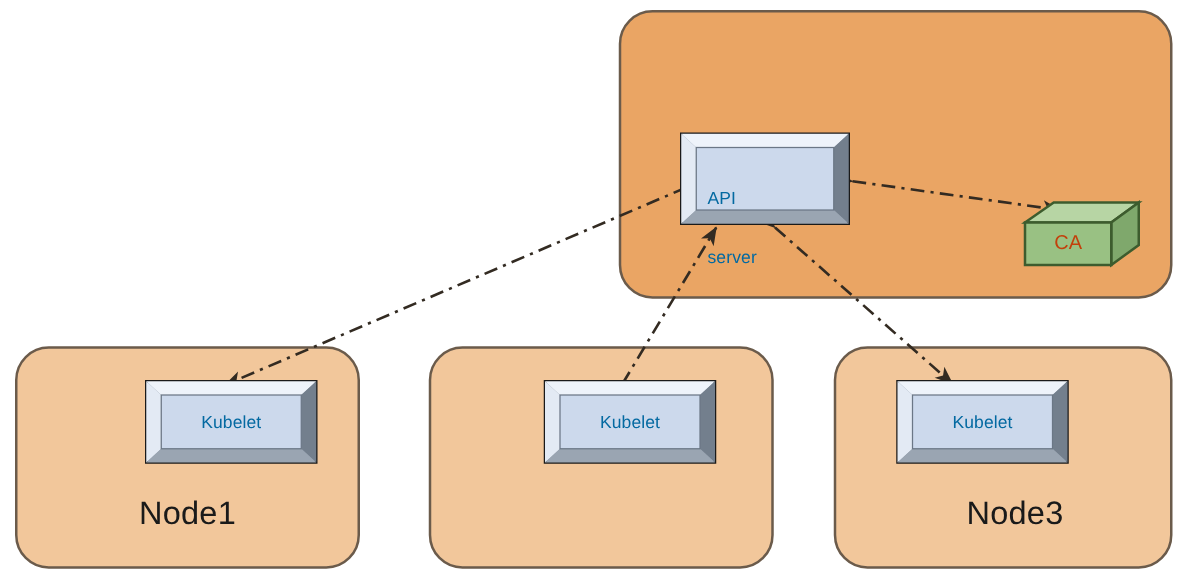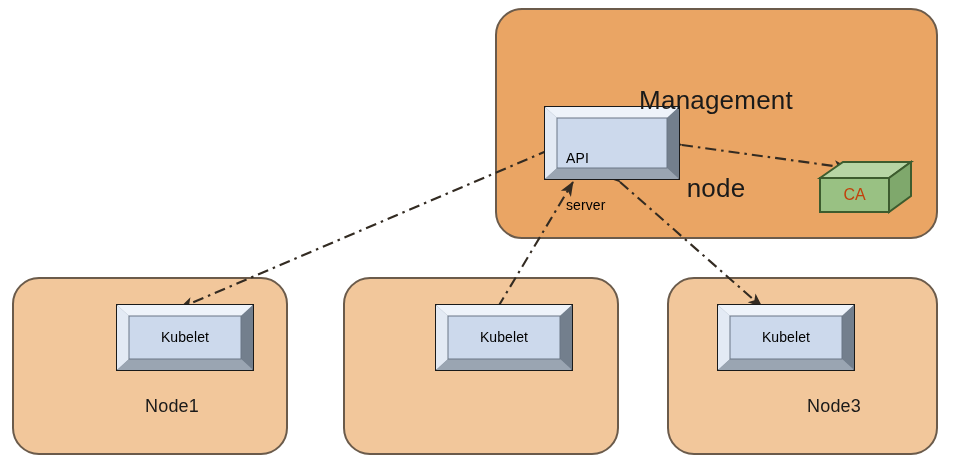--- a/index.html
+++ b/index.html
@@ -26,34 +26,33 @@
   }
   .txt {
     position: absolute;
     text-align: center;
     color: #1a1a1a;
     line-height: 1.12;
     user-select: none;
     white-space: pre;
   }
   .node-title {
-    font-size: 18px;
+    font-size: 26px;
     font-weight: 400;
     letter-spacing: 0.2px;
-    padding-left: 22px;
   }
   .mgmt-title {
     font-size: 26px;
     font-weight: 400;
     letter-spacing: 0.2px;
   }
   .box-label {
     font-size: 14px;
     font-weight: 400;
-    color: #000000;
+    color: #0369a1;
     letter-spacing: 0.1px;
   }
   .box-label-left {
     text-align: left;
   }
   .ca-label {
     font-size: 16px;
     color: #c2410c;
   }
 </style>
@@ -120,24 +119,20 @@
     <g>
       <rect x="718" y="305" width="136" height="65" fill="#8f9aa8" stroke="#1a1a1a" stroke-width="2"></rect>
       <polygon points="718,305 854,305 842,316 730,316" fill="#eef3fa"></polygon>
       <polygon points="718,305 730,316 730,359 718,370" fill="#e3eaf4"></polygon>
       <polygon points="854,305 854,370 842,359 842,316" fill="#737f8d"></polygon>
       <polygon points="718,370 730,359 842,359 854,370" fill="#9aa5b2"></polygon>
       <rect x="730" y="316" width="112" height="43" fill="#ccd9ec" stroke="#6b7786" stroke-width="1"></rect>
     </g>
   </svg>
 
-  <div class="txt mgmt-title" style="left:596px; top:28px; width:240px;">
-    <div>Management</div>
-    <div>node</div>
-  </div>
 
   <div class="txt box-label box-label-left" style="left:566px; top:120px; width:100px;">
     <div>API</div>
     <div>server</div>
   </div>
 
   <div class="txt ca-label" style="left:820px; top:186px; width:69px;">CA</div>
 
   <div class="txt box-label" style="left:129px; top:330px; width:112px;">Kubelet</div>
   <div class="txt node-title" style="left:13px; top:396px; width:274px;">Node1</div>

